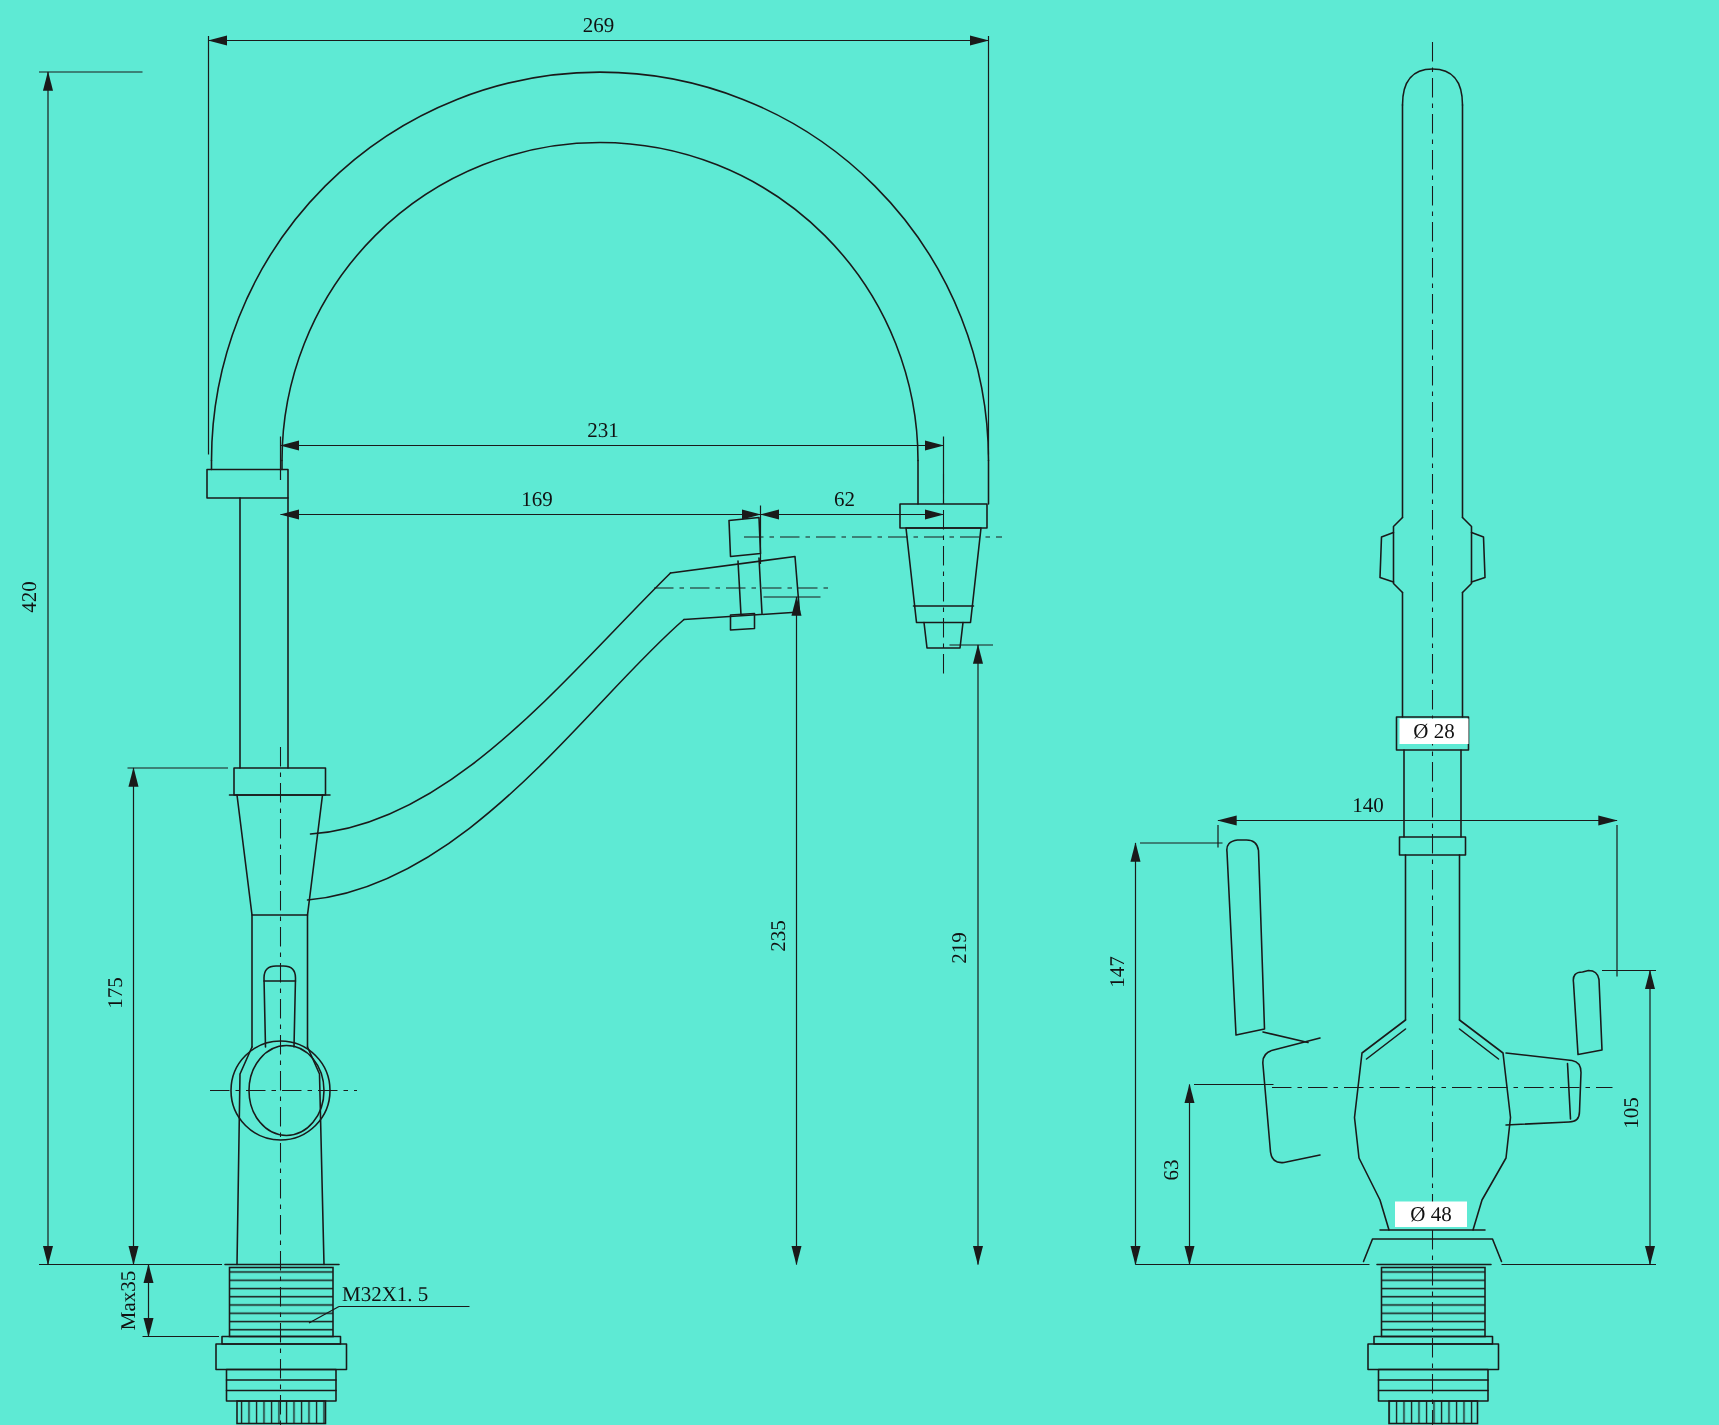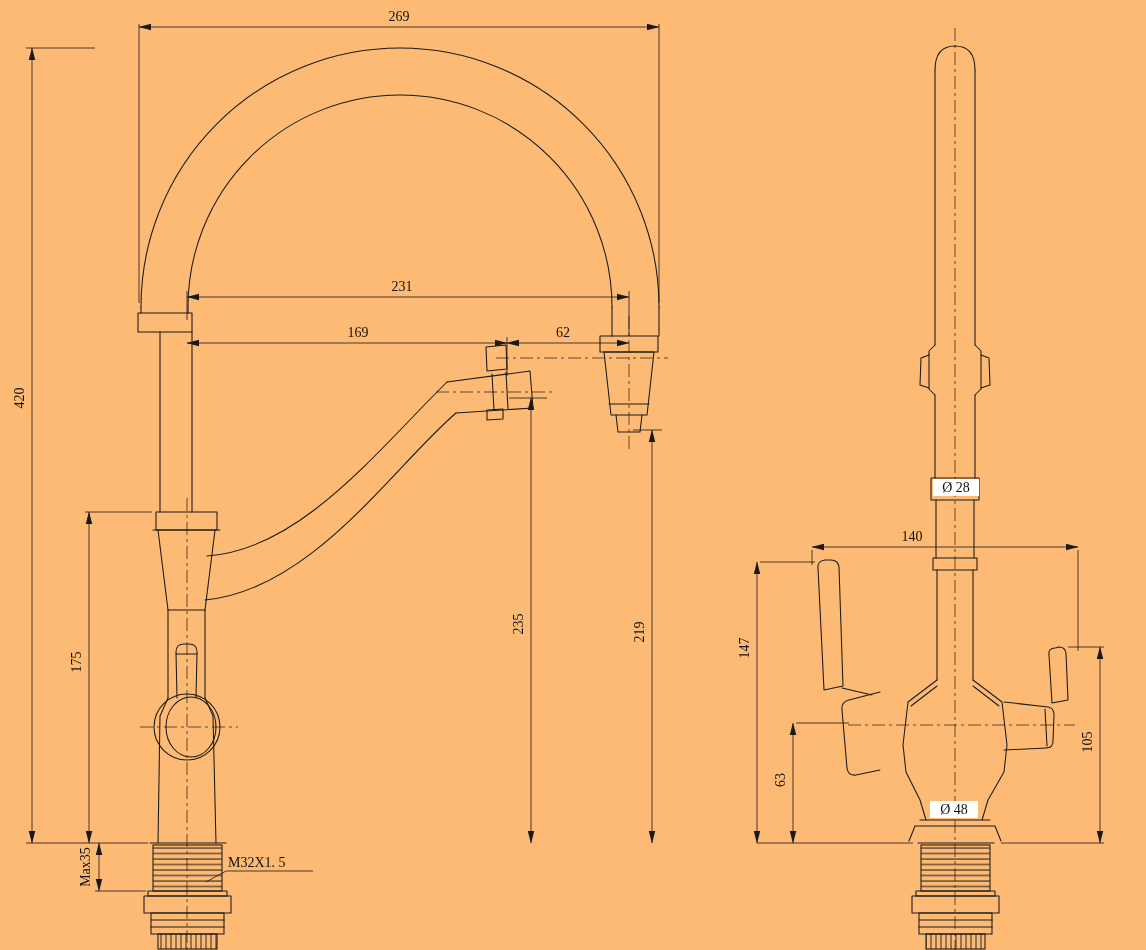--- a/index.html
+++ b/index.html
@@ -1,16 +1,16 @@
 <!DOCTYPE html>
 <html><head>
 <meta charset="utf-8">
 <style>
   html,body{margin:0;padding:0;background:#ffffff;}
-  .page{width:1146px;height:950px;background:#fdba74;position:relative;overflow:hidden;}
+  .page{width:1146px;height:950px;background:#5eead4;position:relative;overflow:hidden;}
   .ol{fill:none;stroke:#1a1a1a;stroke-width:1.05;stroke-linecap:round;stroke-linejoin:round;}
   .olf{stroke:#1a1a1a;stroke-width:1.05;}
   .dm{fill:none;stroke:#1a1a1a;stroke-width:0.8;}
   .cl{fill:none;stroke:#1a1a1a;stroke-width:0.7;stroke-dasharray:13 4 3 4;}
   .mask{fill:#ffffff;stroke:none;}
   .tx{font-family:"Liberation Serif",serif;font-size:14px;fill:#111111;}
 </style>
 </head>
 <body>
 

